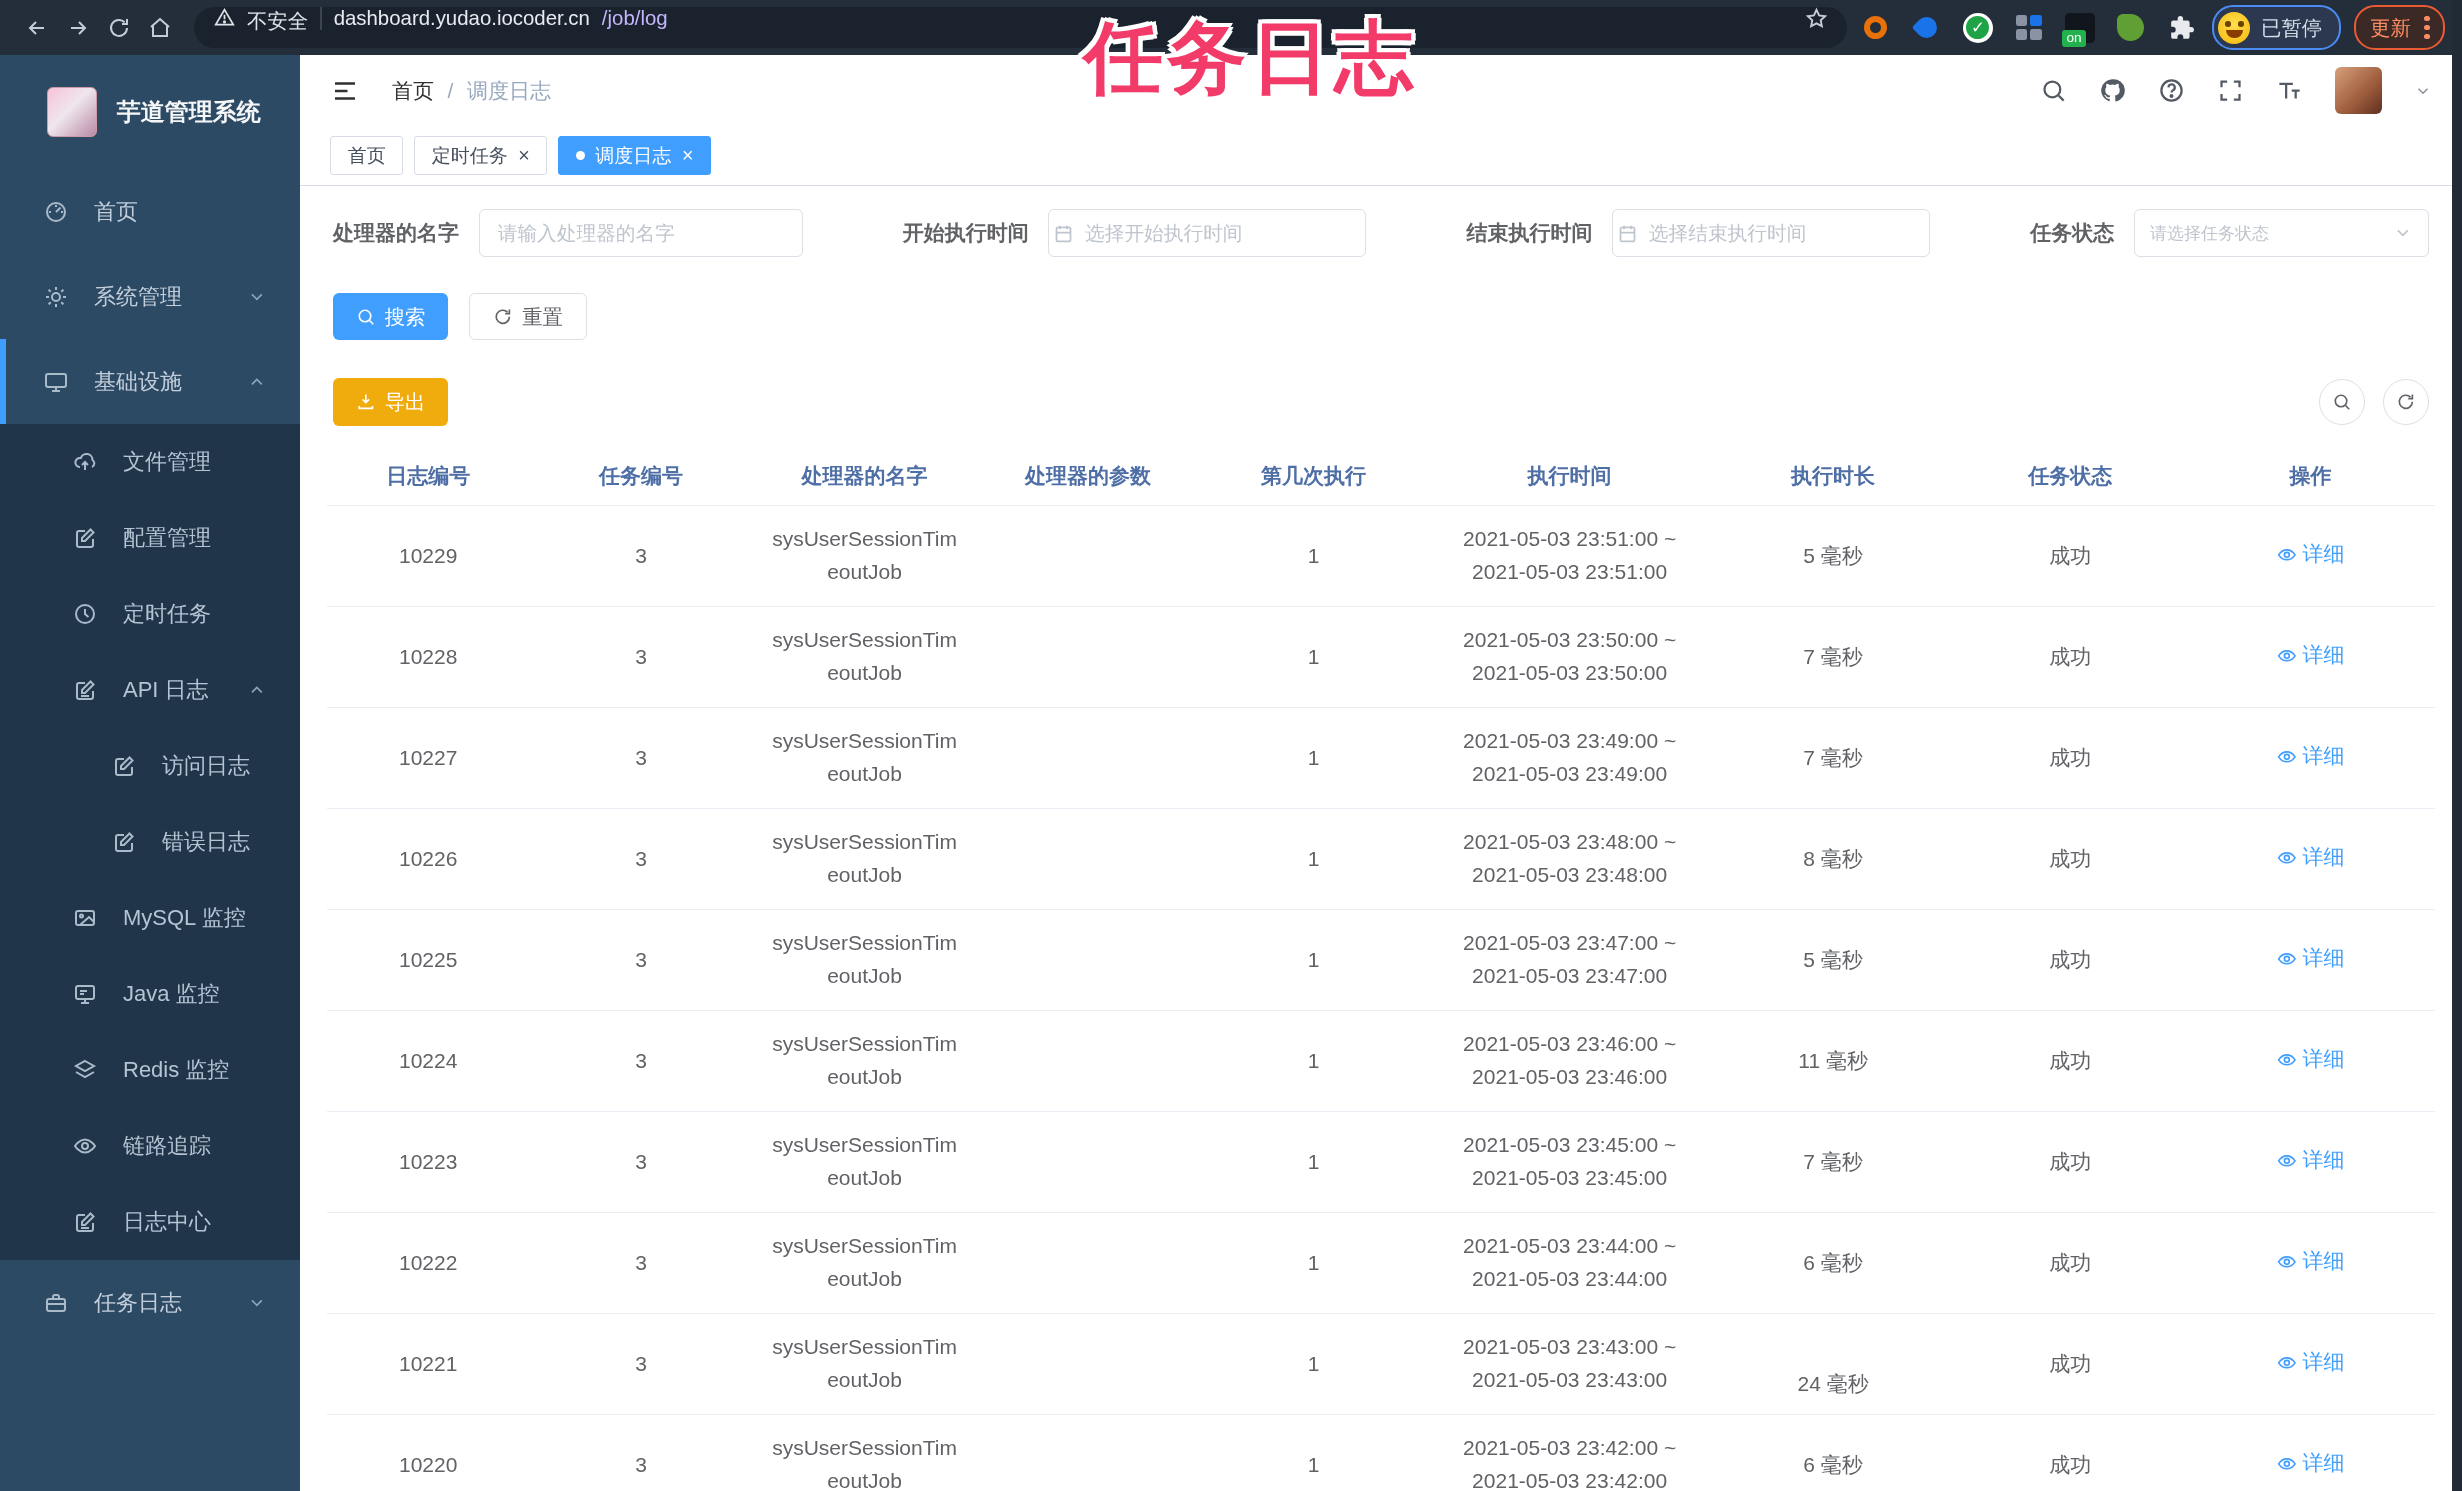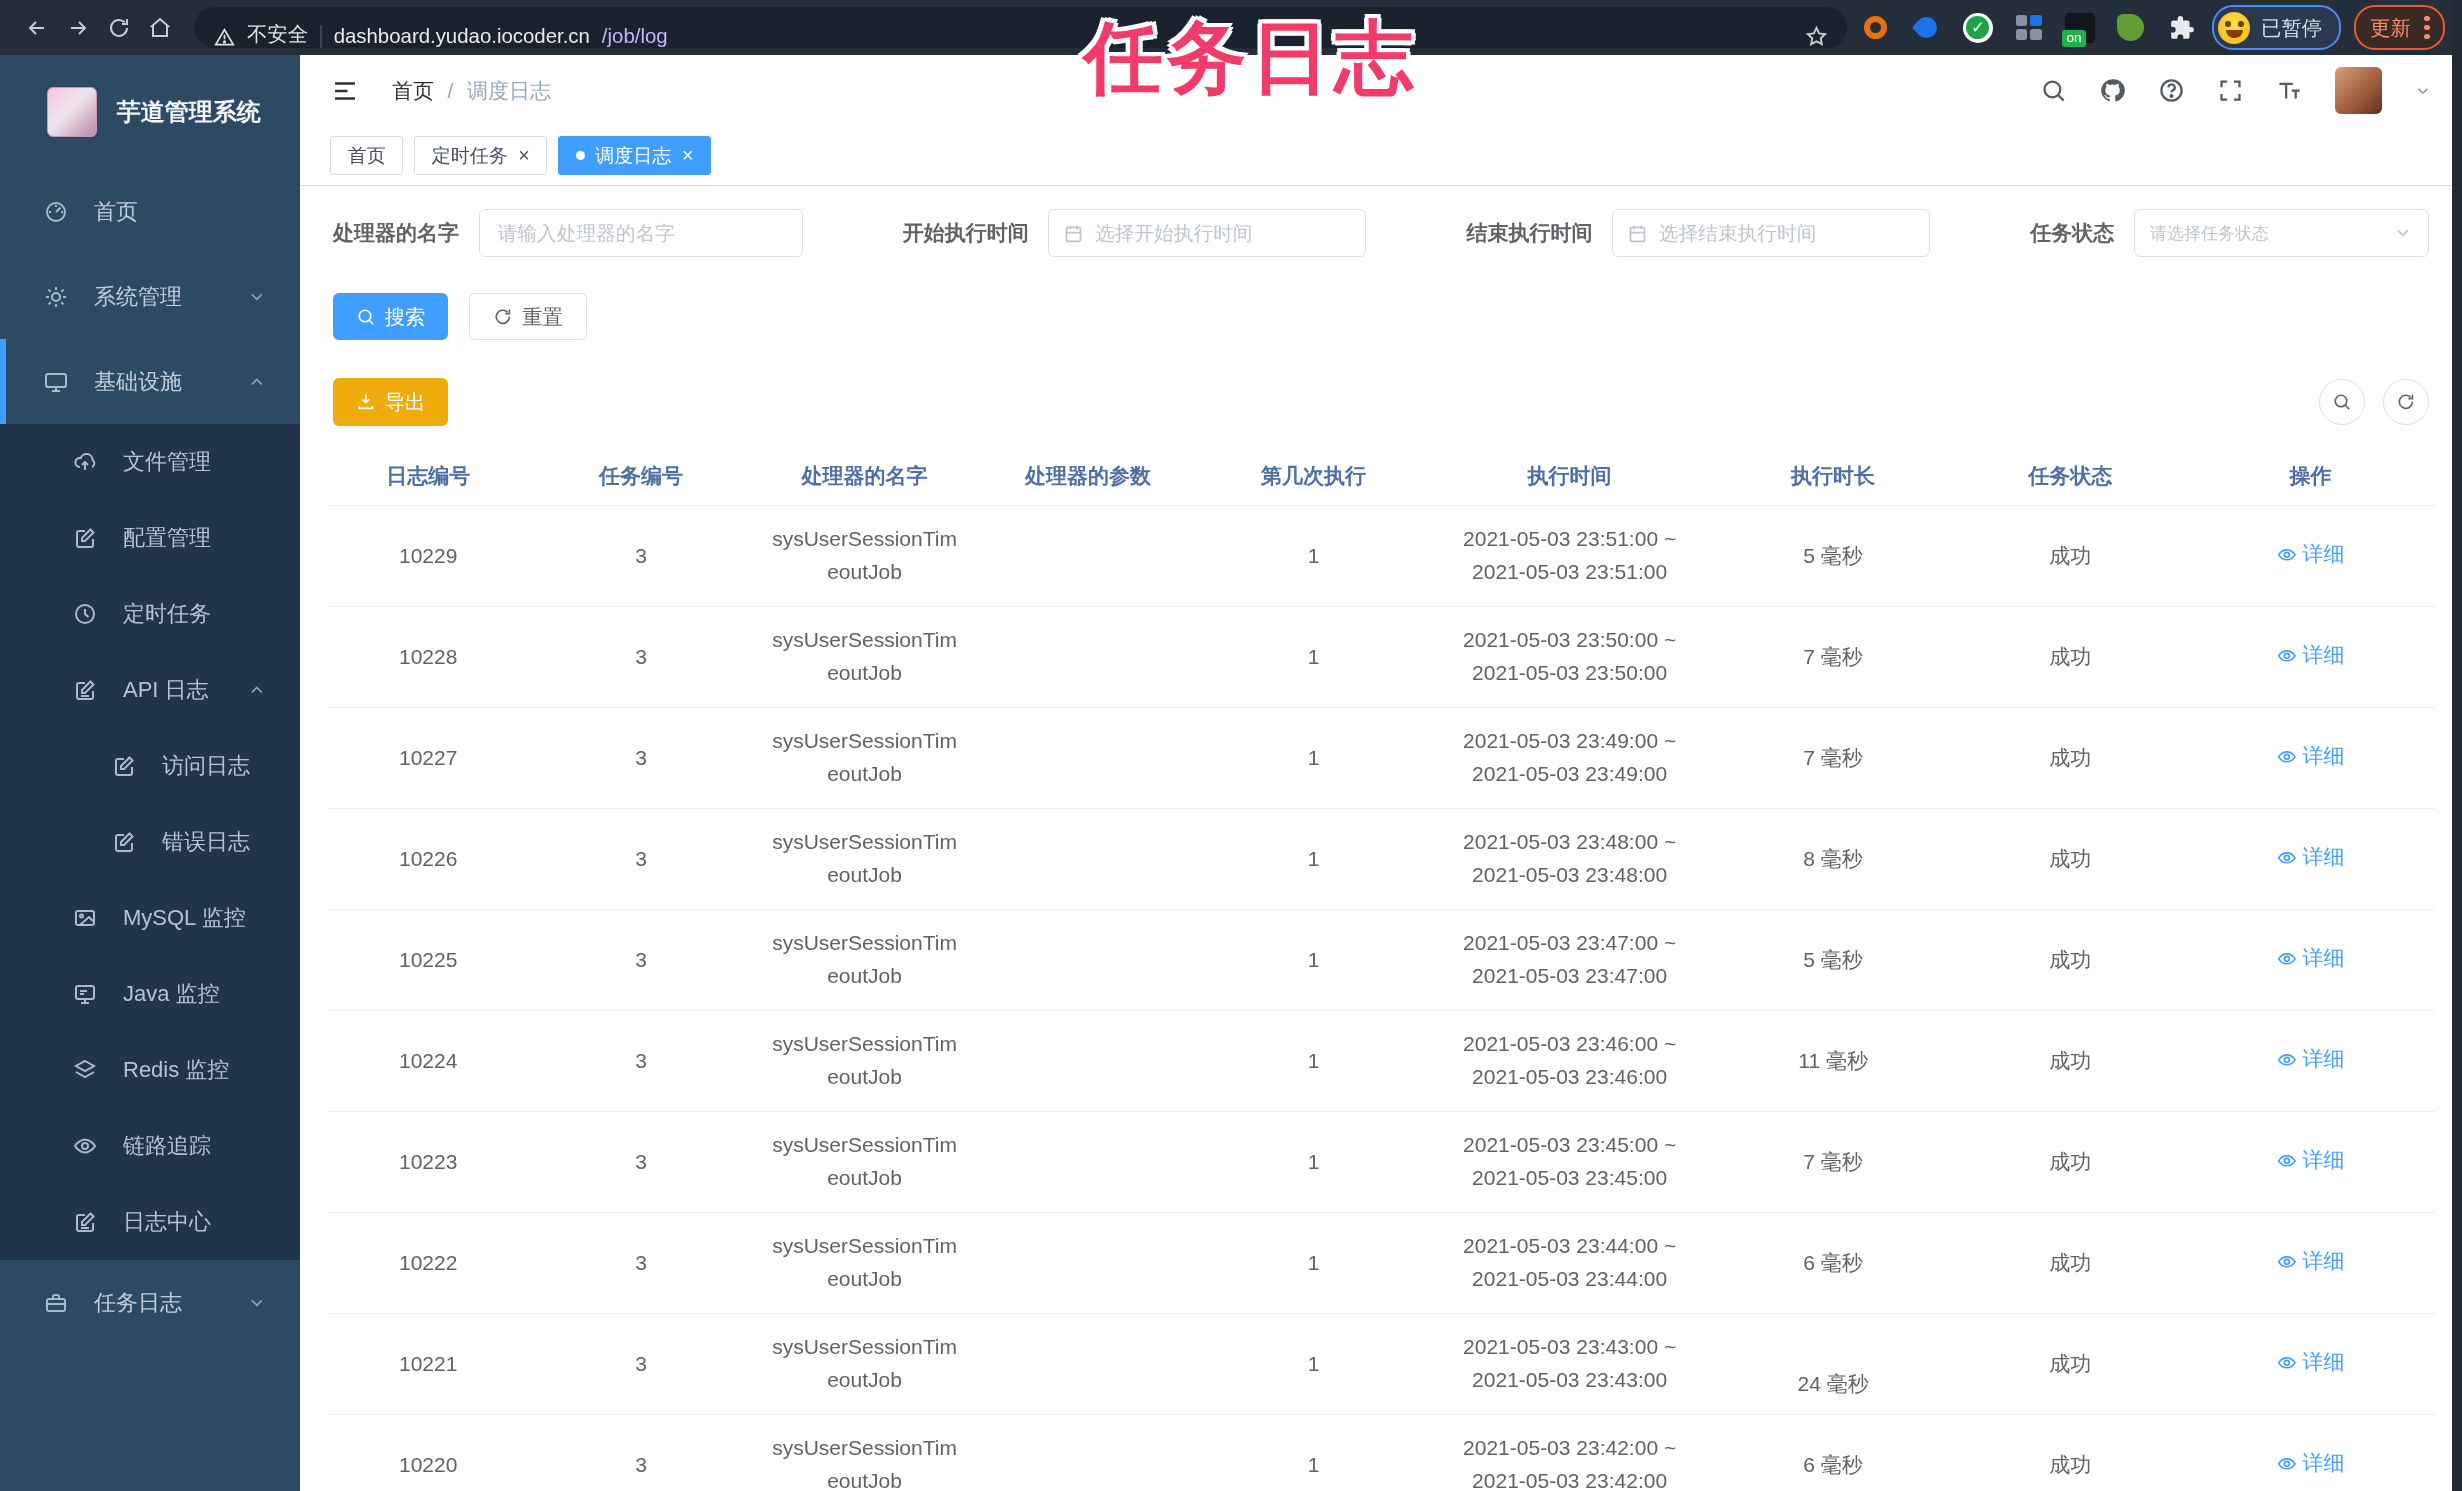--- a/index.html
+++ b/index.html
@@ -3,21 +3,21 @@
 <meta charset="utf-8">
 <style>
   html,body{margin:0;padding:0;}
   body{font-family:"Liberation Sans","DejaVu Sans",sans-serif;}
   #screen{position:relative;width:2462px;height:1491px;overflow:hidden;background:#fff;}
 
   
   .chrome{position:absolute;top:0;left:0;width:100%;height:55px;background:#242d3a;display:flex;align-items:center;padding:0 16.7px;box-sizing:border-box;z-index:40;}
   .nav-btn{width:41px;height:41px;display:flex;align-items:center;justify-content:center;color:#c6ccd6;flex:0 0 auto;}
   .nav-btn svg{width:24px;height:24px;}
-  .url-pill{flex:1 1 auto;height:41px;margin:0 13.6px;background:#1a222d;border-radius:21px;display:flex;align-items:flex-end;padding:0 19.7px;gap:12px;min-width:0;}
+  .url-pill{flex:1 1 auto;height:41px;margin:0 13.6px;background:#1a222d;border-radius:21px;display:flex;align-items:flex-start;padding:0 19.7px;gap:12px;min-width:0;}
   .url-pill .warn{color:#dfe3e8;display:flex;}
   .url-pill .warn svg{width:21px;height:21px;}
   .sec-label{color:#dfe3e8;font-size:20.4px;}
   .pill-div{width:1.5px;height:23px;background:#3a4452;}
   .url-host{color:#e8ecf1;font-size:20.4px;}
   .url-path{color:#c4b5fd;font-size:20.4px;}
   .pill-spacer{flex:1;}
   .star{color:#c6ccd6;display:flex;}
   .star svg{width:23px;height:23px;}
   .ext-area{display:flex;align-items:center;gap:21px;flex:0 0 auto;margin-right:15px;}
@@ -90,21 +90,21 @@
 
   
   .content{flex:1;padding:23px 27px;box-sizing:border-box;}
   .filter-row{display:flex;align-items:center;justify-content:space-between;padding:0 6px;}
   .fgroup{display:flex;align-items:center;}
   .flabel{font-size:21px;color:#606266;font-weight:600;margin-right:19.7px;white-space:nowrap;}
   .fctrl{height:48px;box-sizing:border-box;border:1.5px solid #dcdfe6;border-radius:6px;display:flex;align-items:center;background:#fff;}
   input.fctrl{padding:0 18px;font-size:19.7px;color:#606266;outline:none;font-family:inherit;}
   input.fctrl::placeholder{color:#bfc5ce;}
   .w380{width:324px;} .w420{width:318px;} .w390{width:295px;}
-  .datebox{padding:0 14px;gap:10.6px;color:#bfc5ce;font-size:19.7px;cursor:text;align-items:center;}
+  .datebox{padding:0 4px;gap:10.6px;color:#bfc5ce;font-size:19.7px;cursor:text;align-items:center;}
   .datebox svg{width:21px;height:21px;flex:0 0 auto;}
   .selectbox{padding:0 15px;color:#bfc5ce;font-size:17px;cursor:pointer;}
   .selectbox .ph{flex:1;}
   .selectbox svg{width:19.7px;height:19.7px;color:#c0c4cc;}
 
   .btn-row{margin-top:36px;display:flex;gap:21px;padding-left:6px;}
   .btn{height:47px;box-sizing:border-box;border-radius:6px;font-size:20.4px;display:inline-flex;align-items:center;gap:9px;padding:0 23px;cursor:pointer;border:none;font-family:inherit;}
   .btn svg{width:19.7px;height:19.7px;}
   .btn-primary{background:#409eff;color:#fff;}
   .btn-plain{background:#fff;border:1.5px solid #dcdfe6;color:#606266;}

